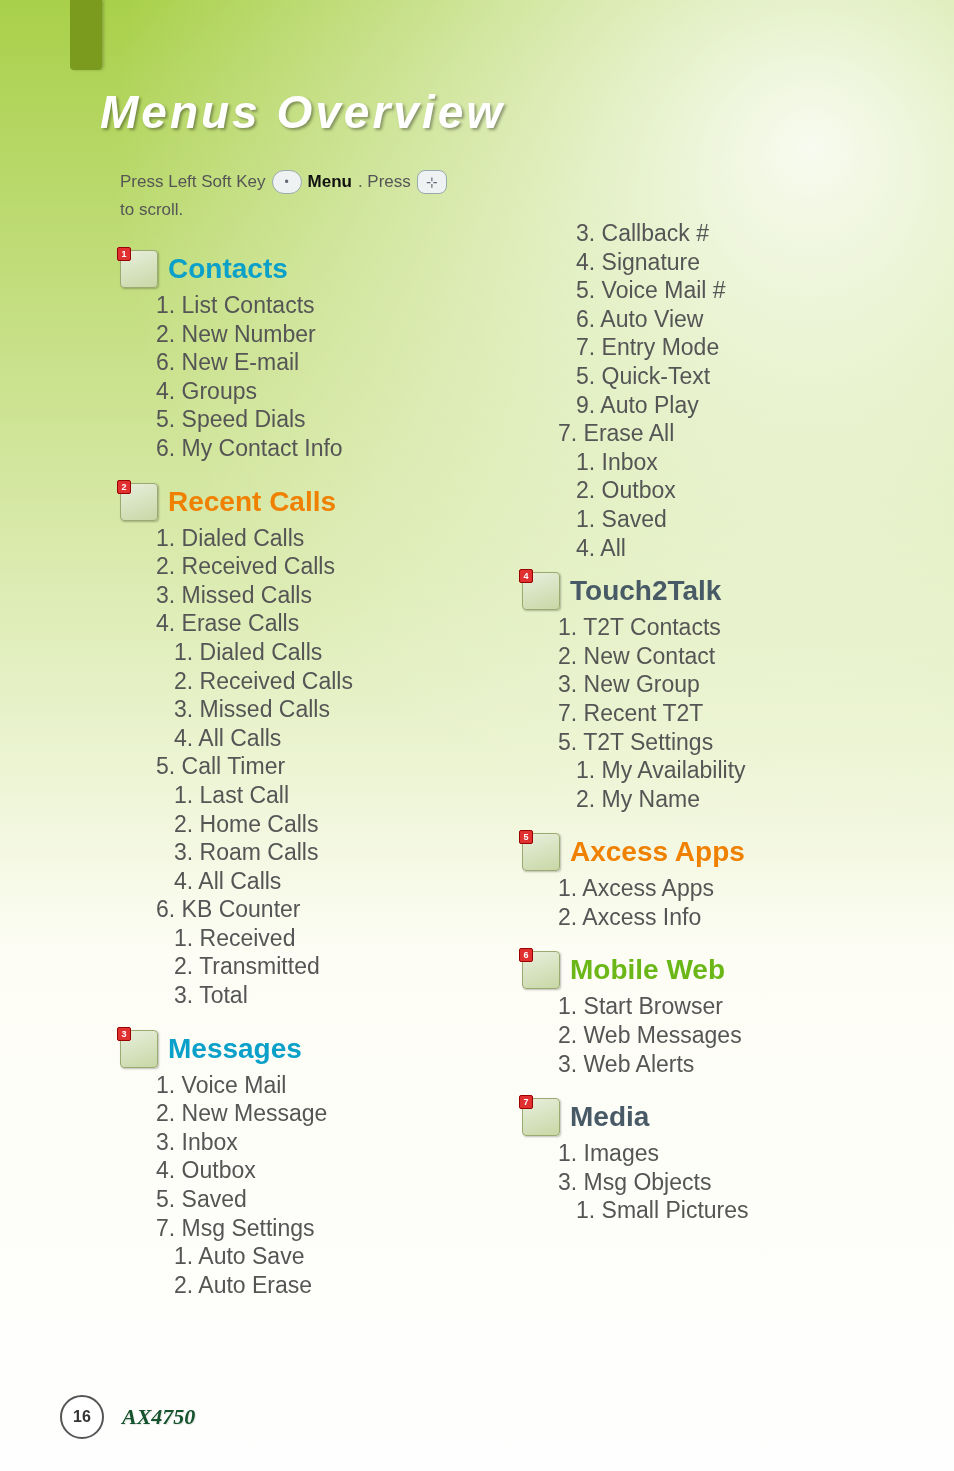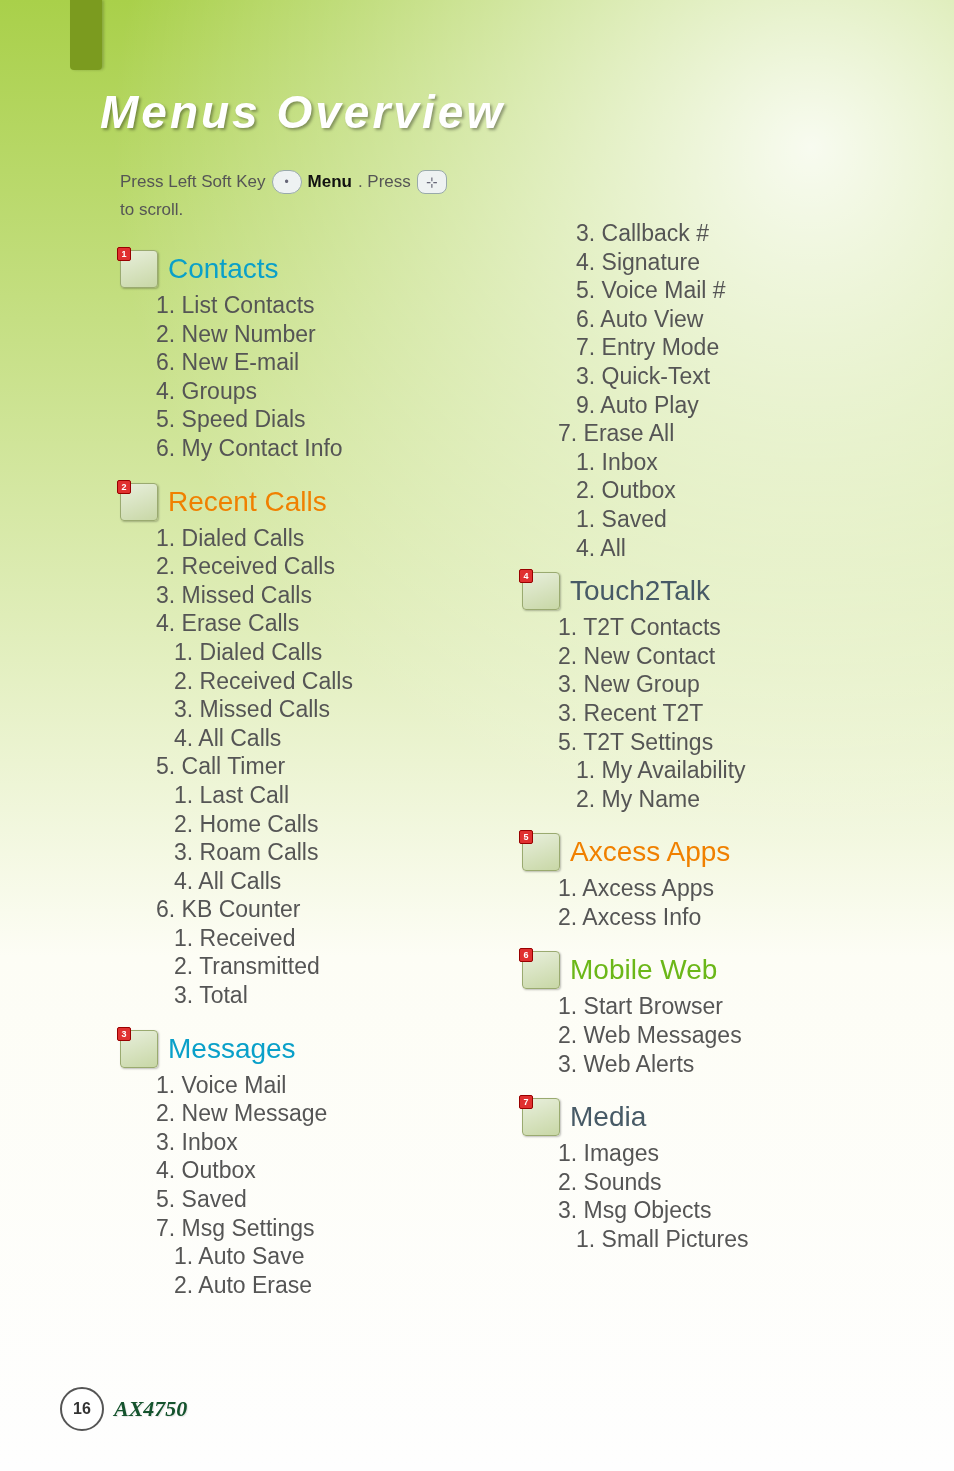--- a/index.html
+++ b/index.html
@@ -59,40 +59,40 @@
   }
   .sec-icon .badge {
     position:absolute; top:-4px; left:-4px;
     width:14px; height:14px;
     background:#e03030; border:1px solid #900;
     color:#fff; font-size:9px; font-weight:bold;
     display:flex; align-items:center; justify-content:center;
     border-radius:2px;
   }
   .sec-title {
-    font-size:28px; font-weight:400;
+    font-size:28px; font-weight:700;
   }
   .c1 .sec-title{color:#0aa0c9;} 
   .c2 .sec-title{color:#f08000;} 
   .c3 .sec-title{color:#0aa0c9;} 
   .c4 .sec-title{color:#475a66;} 
   .c5 .sec-title{color:#f08000;} 
   .c6 .sec-title{color:#6bb718;} 
   .c7 .sec-title{color:#475a66;} 
   ol.menu { list-style:none; padding-left:20px; }
   ol.menu > li {
     color:#555; font-size:23px; line-height:1.2; margin:1px 16px;
   }
   ol.menu ol { list-style:none; padding-left:34px; }
   ol.menu ol > li {
     color:#555; font-size:23px; line-height:1.2; margin:1px 0;
   }
   .pgnum {
-    position:absolute; left:60px; bottom:40px;
-    display:flex; align-items:center; gap:10px;
+    position:absolute; left:60px; bottom:32px;
+    display:flex; align-items:center; gap:18px;
   }
   .pgnum .circle {
     width:44px; height:44px; border:2px solid #555; border-radius:50%;
     display:flex; align-items:center; justify-content:center;
     font-weight:900; color:#333; background:#fff;
   }
   .pgnum .model {
     font-size:22px; font-style:italic; font-weight:900;
     color:#14532d; text-shadow:1px 1px 1px rgba(0,0,0,0.1);font-family:Liberation Serif, serif;
   }
@@ -196,21 +196,21 @@
 
     <div class="instruction" style="visibility:hidden">.</div>
 
     <ol class="menu continuation">
       <ol>
         <li>3. Callback #</li>
         <li>4. Signature</li>
         <li>5. Voice Mail #</li>
         <li>6. Auto View</li>
         <li>7. Entry Mode</li>
-        <li>3. Quick-Text</li>
+        <li>5. Quick-Text</li>
         <li>9. Auto Play</li>
       </ol>
       <li>7. Erase All</li>
       <ol>
         <li>1. Inbox</li>
         <li>2. Outbox</li>
         <li>1. Saved</li>
         <li>4. All</li>
       </ol>
     </ol>
@@ -219,21 +219,21 @@
       <div class="section-head">
         <div class="sec-icon">
             <div class="badge">4</div>
           </div>
         <div class="sec-title">Touch2Talk</div>
       </div>
       <ol class="menu">
         <li>1. T2T Contacts</li>
         <li>2. New Contact</li>
         <li>3. New Group</li>
-        <li>3. Recent T2T</li>
+        <li>7. Recent T2T</li>
         <li>5. T2T Settings</li>
         <ol>
           <li>1. My Availability</li>
           <li>2. My Name</li>
         </ol>
       </ol>
     </div>
 
     <div class="section c5">
       <div class="section-head">
@@ -264,21 +264,20 @@
 
     <div class="section c7">
       <div class="section-head">
         <div class="sec-icon">
             <div class="badge">7</div>
           </div>
         <div class="sec-title">Media</div>
       </div>
       <ol class="menu">
         <li>1. Images</li>
-        <li>2. Sounds</li>
         <li>3. Msg Objects</li>
         <ol>
           <li>1. Small Pictures</li>
         </ol>
       </ol>
     </div>
 
   </div>
 </div>
 

